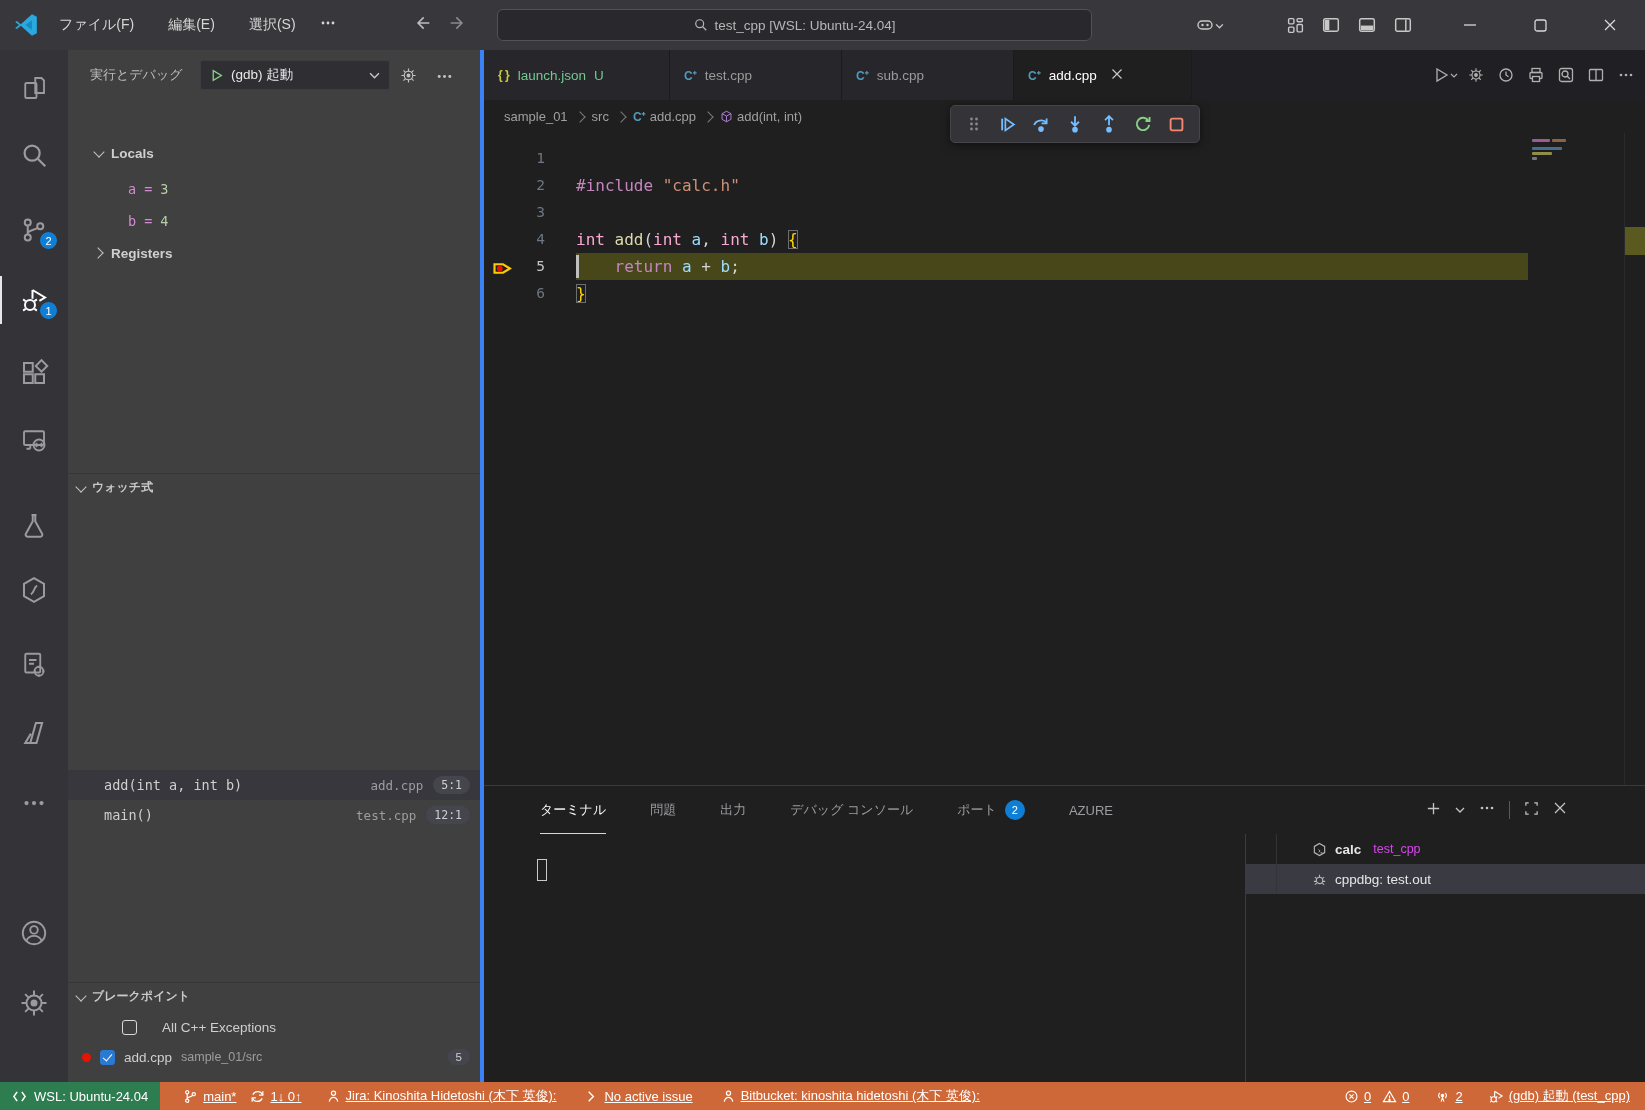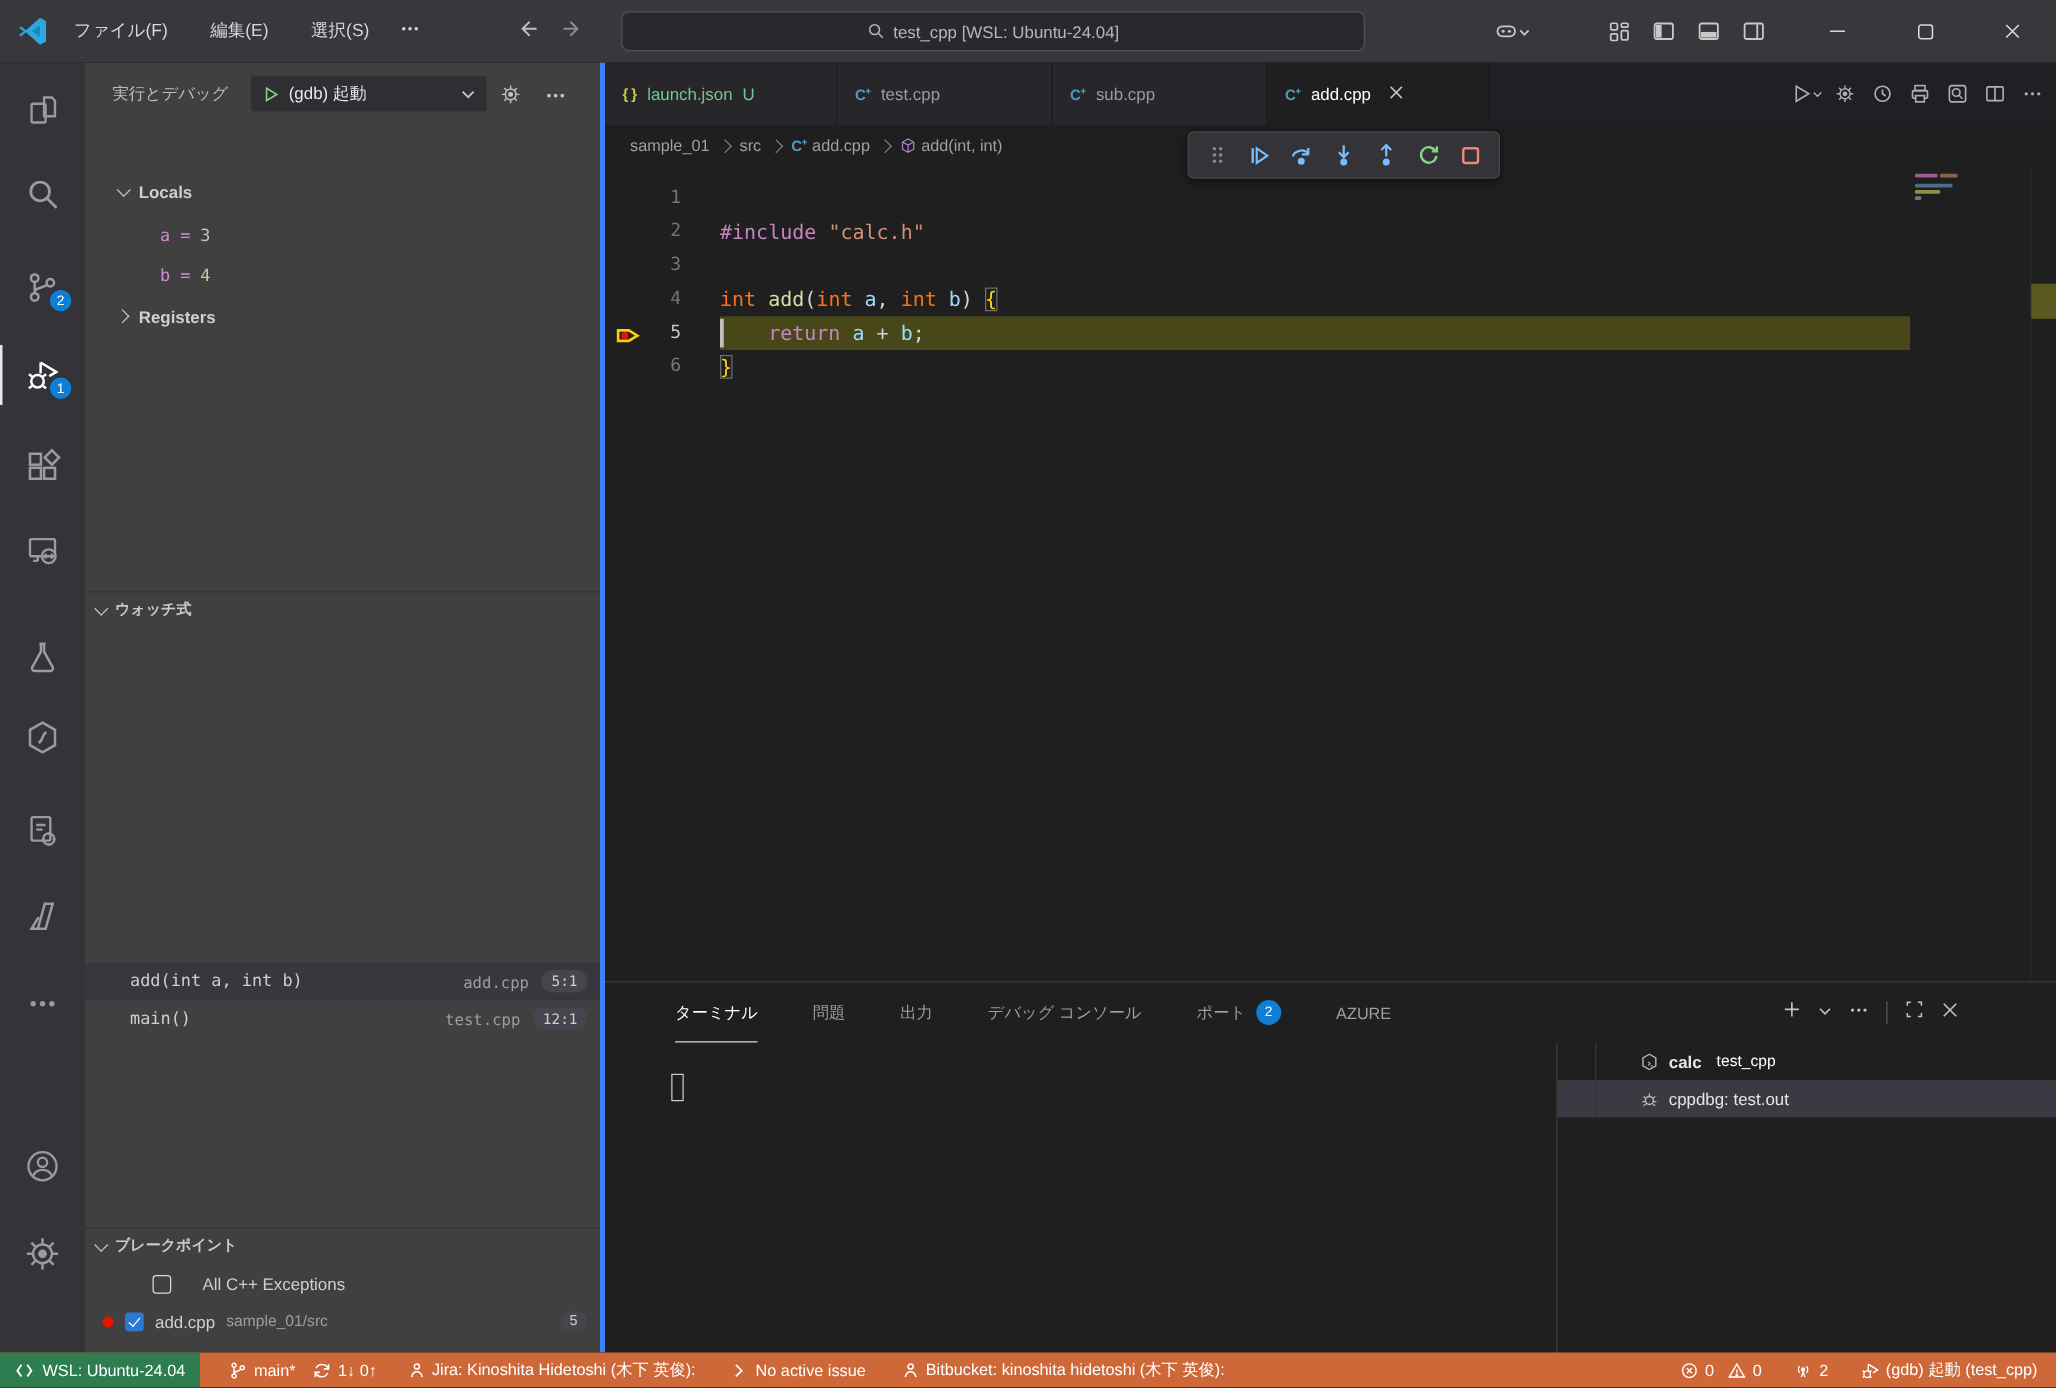--- a/index.html
+++ b/index.html
@@ -80,21 +80,21 @@
 
   #codearea { position:absolute; left:0; top:83px; width:100%; height:652px; background:#1f1f1f; padding-top:12px; }
   .crow { display:flex; height:27px; line-height:27px; font-family:"DejaVu Sans Mono", monospace; font-size:16px; margin-right:117px; }
   .gut { width:92px; flex:none; position:relative; }
   .lnum { position:absolute; right:31px; color:#6e7681; font-size:14.5px; }
   .crow.current .lnum { color:#c6c6c6; }
   .bpicon { position:absolute; left:8px; top:5px; }
   .ctext { flex:1; white-space:pre; position:relative; color:#d4d4d4; }
   .crow.current .ctext { background:rgba(255,255,0,0.18); }
   .caret { position:absolute; left:0; top:2px; width:3px; height:23px; background:#bfbfbf; }
-  .tok.kw { color:#f97316; } .tok.kw2 { color:#c586c0; } .tok.str { color:#ce9178; }
+  .tok.kw { color:#f9a8d4; } .tok.kw2 { color:#c586c0; } .tok.str { color:#ce9178; }
   .tok.fn { color:#dcdcaa; } .tok.var { color:#9cdcfe; } .tok.pun { color:#d4d4d4; }
   .tok.op { color:#d4d4d4; } .tok.brace { color:#ffd700; }
   .tok.match { outline:1px solid #6e6e6e; outline-offset:-1px; }
 
   #debug-toolbar { position:absolute; left:466px; top:55px; width:250px; height:38px; background:#333338; z-index:6;
     border:1px solid #45454a; border-radius:5px; box-shadow:0 2px 8px rgba(0,0,0,0.5);
     display:flex; align-items:center; justify-content:space-evenly; }
   .dbg-ic { width:22px; height:22px; display:flex; align-items:center; justify-content:center; }
 
   #minimap { position:absolute; right:21px; top:83px; width:96px; height:652px; }
@@ -109,27 +109,27 @@
   .ptab.active { color:#ffffff; box-shadow:inset 0 -1px 0 #d8d8d8; }
   .ptab-badge { min-width:20px; height:20px; border-radius:10px; background:#0f7fd6; color:#fff; font-size:11px;
     display:flex; align-items:center; justify-content:center; }
   #panel-actions { position:absolute; right:78px; top:0; height:48px; display:flex; align-items:center; gap:14px; color:#c3c3c3; }
   #term-cursor { position:absolute; left:53px; top:73px; width:10px; height:22px; border:1.4px solid #c9c9c9; }
   #term-list { position:absolute; left:761px; top:48px; width:400px; height:249px; border-left:1px solid #3c3c3c; }
   .term-row { height:30px; display:flex; align-items:center; gap:8px; padding-left:66px; font-size:13.5px; color:#d6d6d6; position:relative; }
   .term-row.selected { background:#3a3a42; }
   .term-indent { position:absolute; left:30px; top:0; height:100%; border-left:1px solid #333338; }
   .term-name { font-weight:bold; color:#e6e6e6; }
-  .term-desc { color:#ffffff; font-size:12.5px; margin-left:4px; }
+  .term-desc { color:#d946ef; font-size:12.5px; margin-left:4px; }
 
   
   #statusbar { position:absolute; left:0; top:1082px; width:1645px; height:28px; background:#ce6839; display:flex;
     align-items:center; color:#ffffff; font-size:13px; }
   #sb-remote { height:28px; background:#2d7d50; display:flex; align-items:center; padding:0 12px; gap:7px; flex:none; }
-  .sb-item { display:flex; align-items:center; gap:5px; padding:0 7px; white-space:nowrap; }
+  .sb-item { display:flex; align-items:center; gap:5px; padding:0 7px; white-space:nowrap;text-decoration:underline; }
   .sb-right { margin-left:auto; display:flex; align-items:center; margin-right:8px; }
   svg.sico { width:15px; height:15px; }
 </style>
 </head>
 <body>
 
 <div id="app">
 
   <div id="titlebar">
     <svg class="vslogo" viewBox="0 0 24 24">

